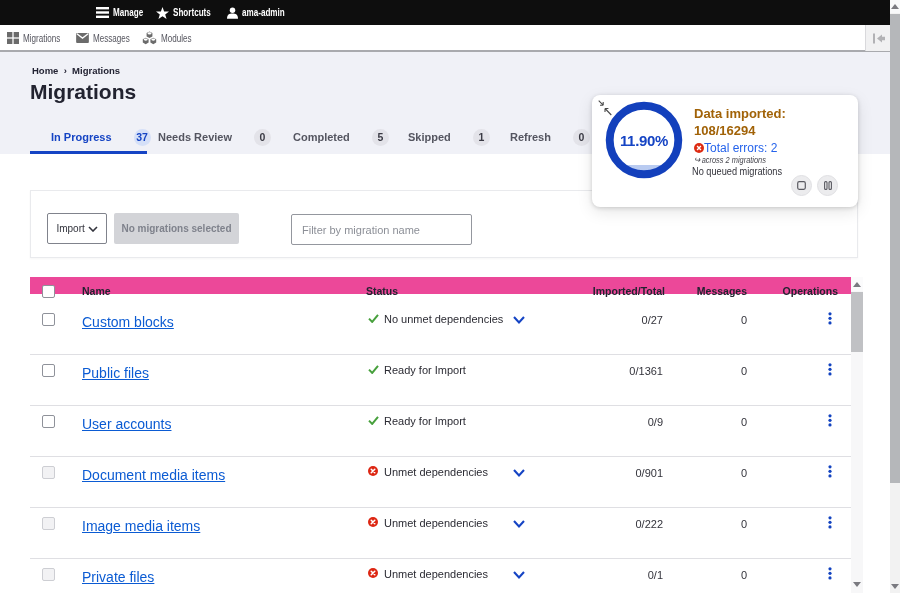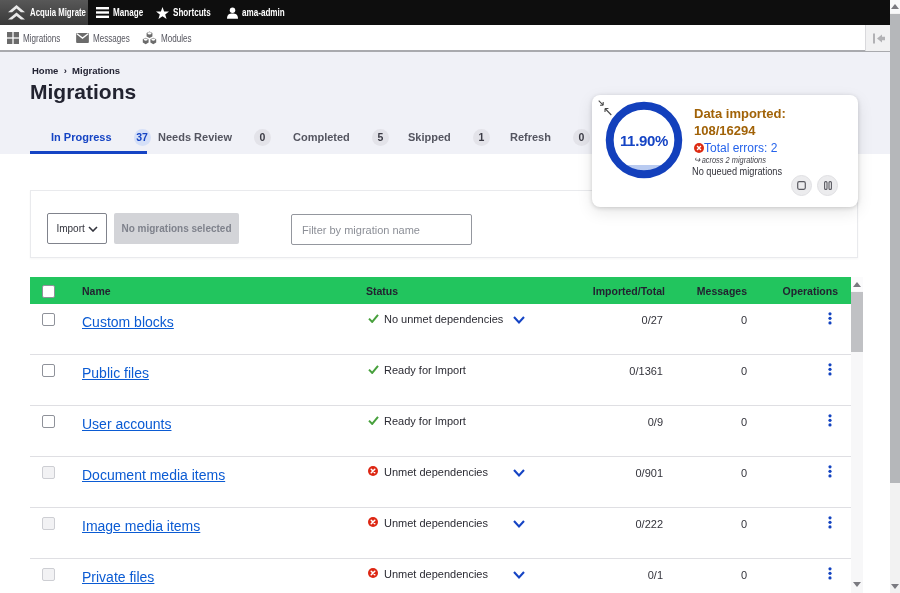--- a/index.html
+++ b/index.html
@@ -30,43 +30,36 @@
   #tabline { position:absolute; left:30px; top:151px; width:117px; height:3px; background:#1544c4; }
 
   
   #actionbar { left:30px; top:190px; width:828px; height:68px; background:#fff; border:1px solid #e9eaed; box-shadow:0 1px 2px rgba(0,0,0,0.04); }
   #importbtn { position:absolute; left:16px; top:22px; width:60px; height:31px; background:#fff; border:1px solid #80838c; border-radius:2px; font-size:10px; color:#33343d; display:flex; align-items:center; justify-content:center; }
   #noselbtn { position:absolute; left:83px; top:22px; width:125px; height:31px; background:#d3d4d8; border-radius:2px; font-size:10px; font-weight:bold; color:#7f828c; display:flex; align-items:center; justify-content:center; }
   #filter { position:absolute; left:260px; top:23px; width:181px; height:31px; background:#fff; border:1px solid #94979e; border-radius:2px; font-size:11px; color:#8c8f97; display:flex; align-items:center; padding-left:10px; }
 
   
   #table { left:30px; top:277px; width:833px; height:316px; background:#fff; }
-  #thead { position:absolute; left:0; top:0; width:821px; height:27px; background:#22c55e; font-size:10.5px; font-weight:bold; color:#222330; }
+  #thead { position:absolute; left:0; top:0; width:821px; height:17px; background:#ec4899; font-size:10.5px; font-weight:bold; color:#222330; }
   .cb { position:absolute; width:13px; height:13px; border:1px solid #8f929a; border-radius:2px; background:#fff; }
   .cb.dis { border-color:#cdced3; background:#f2f2f4; }
   .row { position:absolute; left:0; width:821px; height:51px; border-bottom:1px solid #dfdfe3; background:#fff; }
   .namelink { position:absolute; left:52px; top:10px; font-size:14px; color:#0b5bd3; text-decoration:underline; }
   .staticon { position:absolute; left:338px; top:9px; }
   .stattext { position:absolute; left:354px; top:9px; font-size:11px; color:#2b2b33; }
   .chev { position:absolute; left:483px; top:12px; }
   .impval { position:absolute; right:188px; top:10px; font-size:11px; color:#33333b; }
   .msgval { position:absolute; right:104px; top:10px; font-size:11px; color:#33333b; }
   .dots { position:absolute; left:798px; top:8px; }
 </style>
 </head>
 <body>
 
 <div class="abs" id="bar1">
-  <div class="abs" id="acqtab">
-    <svg width="19" height="17" viewBox="0 0 19 17" style="margin-left:7px;flex:none;">
-      <path d="M1 8.2 L9.5 1 L18 8.2 L13.9 8.2 L9.5 4.5 L5.1 8.2 Z" fill="#e9e9e9"></path>
-      <path d="M1 15.6 L9.5 8.4 L18 15.6 L13.9 15.6 L9.5 11.9 L5.1 15.6 Z" fill="#e9e9e9"></path>
-    </svg>
-    <span class="cond" style="color:#fff;font-size:10px;font-weight:bold;margin-left:4px;transform:scaleX(0.78);">Acquia Migrate</span>
-  </div>
   <div class="bar1item" style="left:96px;">
     <svg width="13" height="11" viewBox="0 0 13 11">
         <rect x="0" y="0" width="13" height="2.4" fill="#fff"></rect>
         <rect x="0" y="4.3" width="13" height="2.4" fill="#fff"></rect>
         <rect x="0" y="8.6" width="13" height="2.4" fill="#fff"></rect>
       </svg>
     <span class="cond" style="margin-left:4px;">Manage</span>
   </div>
   <div class="bar1item" style="left:156px;">
     <svg width="13" height="12" viewBox="0 0 24 22">

